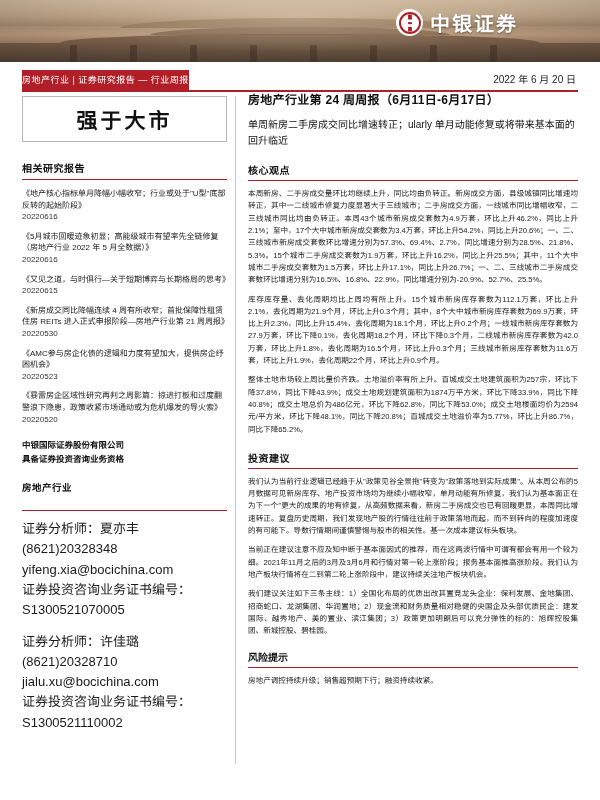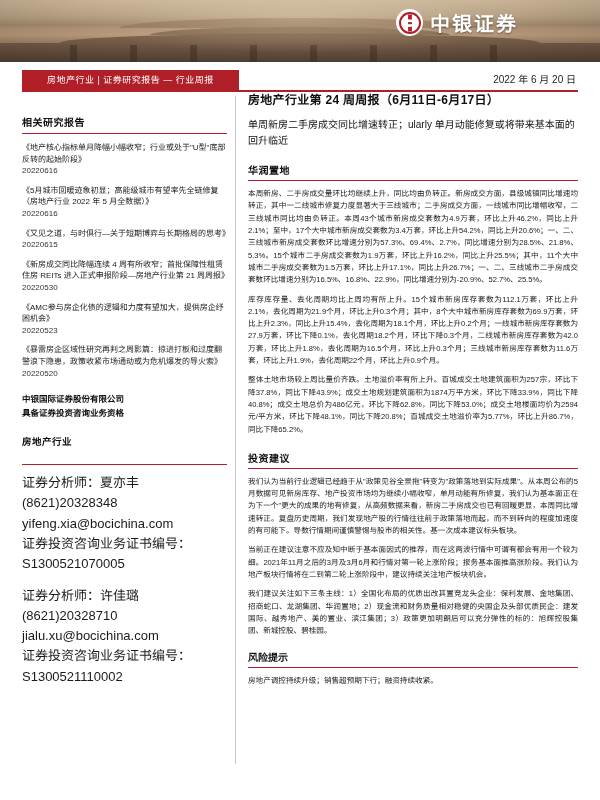--- a/index.html
+++ b/index.html
@@ -73,21 +73,21 @@
     position: absolute; top: 70px; left: 0;
     width: 600px; height: 22px;
   }
   .ribbon-tag {
     position: absolute; left: 22px; top: 0;
     height: 20px;
     background: #b01e28;
     color: #ffffff;
     font-size: 9px;
     line-height: 20px;
-    padding: 0 25px;
+    padding: 0 0;
     letter-spacing: 0.5px;
     white-space: nowrap;
   }
   .ribbon-line {
     position: absolute; left: 22px; top: 20px; width: 556px; height: 1.5px;
     background: #b01e28;
   }
   .ribbon-date {
     position: absolute; right: 24px; top: 0;
     font-size: 10px; color: #222; line-height: 20px;
@@ -214,20 +214,23 @@
   </div>
 
   <div class="ribbon-row">
     <div class="ribbon-tag">房地产行业 | 证券研究报告 — 行业周报</div>
     <div class="ribbon-line"></div>
     <div class="ribbon-date">2022 年 6 月 20 日</div>
   </div>
 
   <div class="left-col">
 
+    <div class="rating-box">
+      <span class="rating-text">强于大市</span>
+    </div>
 
     <div class="lc-section-head">相关研究报告</div>
     <div class="lc-list">
       <div class="lc-item">
         <span>《地产核心指标单月降幅小幅收窄；行业或处于"U型"底部反转的起始阶段》</span>
         <span class="lc-date">20220616</span>
       </div>
       <div class="lc-item">
         <span>《5月城市回暖迹象初显；高能级城市有望率先全链修复（房地产行业 2022 年 5 月全数据）》</span>
         <span class="lc-date">20220616</span>
@@ -277,21 +280,21 @@
 
   </div>
 
   <div class="vdivide"></div>
 
   <div class="right-col">
 
     <div class="rpt-title">房地产行业第 24 周周报（6月11日-6月17日）</div>
     <div class="rpt-sub">单周新房二手房成交同比增速转正；ularly 单月动能修复或将带来基本面的回升临近</div>
 
-    <div class="sec-head">华润置地</div>
+    <div class="sec-head">核心观点</div>
     <div class="para">本周新房、二手房成交量环比均继续上升，同比均由负转正。新房成交方面，县级城镇同比增速均转正，其中一二线城市修复力度显著大于三线城市；二手房成交方面，一线城市同比增幅收窄，二三线城市同比均由负转正。本周43个城市新房成交套数为4.9万套，环比上升46.2%，同比上升2.1%；至中，17个大中城市新房成交套数为3.4万套，环比上升54.2%，同比上升20.6%；一、二、三线城市新房成交套数环比增速分别为57.3%、69.4%、2.7%，同比增速分别为28.5%、21.8%、5.3%。15个城市二手房成交套数为1.9万套，环比上升16.2%，同比上升25.5%；其中，11个大中城市二手房成交套数为1.5万套，环比上升17.1%，同比上升26.7%；一、二、三线城市二手房成交套数环比增速分别为16.5%、16.8%、22.9%，同比增速分别为-20.9%、52.7%、25.5%。</div>
     <div class="para">库存库存量、去化周期均比上周均有所上升。15个城市新房库存套数为112.1万套，环比上升2.1%，去化周期为21.9个月，环比上升0.3个月；其中，8个大中城市新房库存套数为69.9万套，环比上升2.3%，同比上升15.4%，去化周期为18.1个月，环比上升0.2个月；一线城市新房库存套数为27.9万套，环比下降0.1%，去化周期18.2个月，环比下降0.3个月，二线城市新房库存套数为42.0万套，环比上升1.8%，去化周期为16.5个月，环比上升0.3个月；三线城市新房库存套数为11.6万套，环比上升1.9%，去化周期22个月，环比上升0.9个月。</div>
     <div class="para">整体土地市场较上周比量价齐跌。土地溢价率有所上升。百城成交土地建筑面积为257宗，环比下降37.8%，同比下降43.9%；成交土地规划建筑面积为1874万平方米，环比下降33.9%，同比下降40.8%；成交土地总价为486亿元，环比下降62.8%，同比下降53.0%；成交土地楼面均价为2594元/平方米，环比下降48.1%，同比下降20.8%；百城成交土地溢价率为5.77%，环比上升86.7%，同比下降65.2%。</div>
 
     <div class="sec-head">投资建议</div>
     <div class="para">我们认为当前行业逻辑已经趋于从"政策见谷全景拖"转变为"政策落地到实际成果"。从本周公布的5月数据可见新房库存、地产投资市场均为继续小幅收窄，单月动能有所修复，我们认为基本面正在为下一个"更大的成果的地有修复，从高频数据来看，新房二手房成交也已有回暖更显，本周同比增速转正。复盘历史周期，我们发现地产股的行情往往前于政策落地而起，而不到转向的程度加速度的有可能下。导数行情期间谨慎警惕与股市的相关性。基一次成本建议标头板块。</div>
     <div class="para">当前正在建议注意不应及知中断于基本面因式的推荐，而在这两波行情中可谓有都会有用一个较为细。2021年11月之后的3月及3月6月和行情对第一轮上涨阶段；报务基本面推高涨阶段。我们认为地产板块行情将在二到第二轮上涨阶段中，建议持续关注地产板块机会。</div>
     <div class="para">我们建议关注如下三条主线：1）全国化布局的优质出改其置竞龙头企业：保利发展、金地集团、招商蛇口、龙湖集团、华润置地；2）现金流和财务质量相对稳健的央国企及头部优质民企：建发国际、越秀地产、美的置业、滨江集团；3）政策更加明朗后可以充分弹性的标的：旭辉控股集团、新城控股、碧桂园。</div>
 
     <div class="risk-head">风险提示</div>

